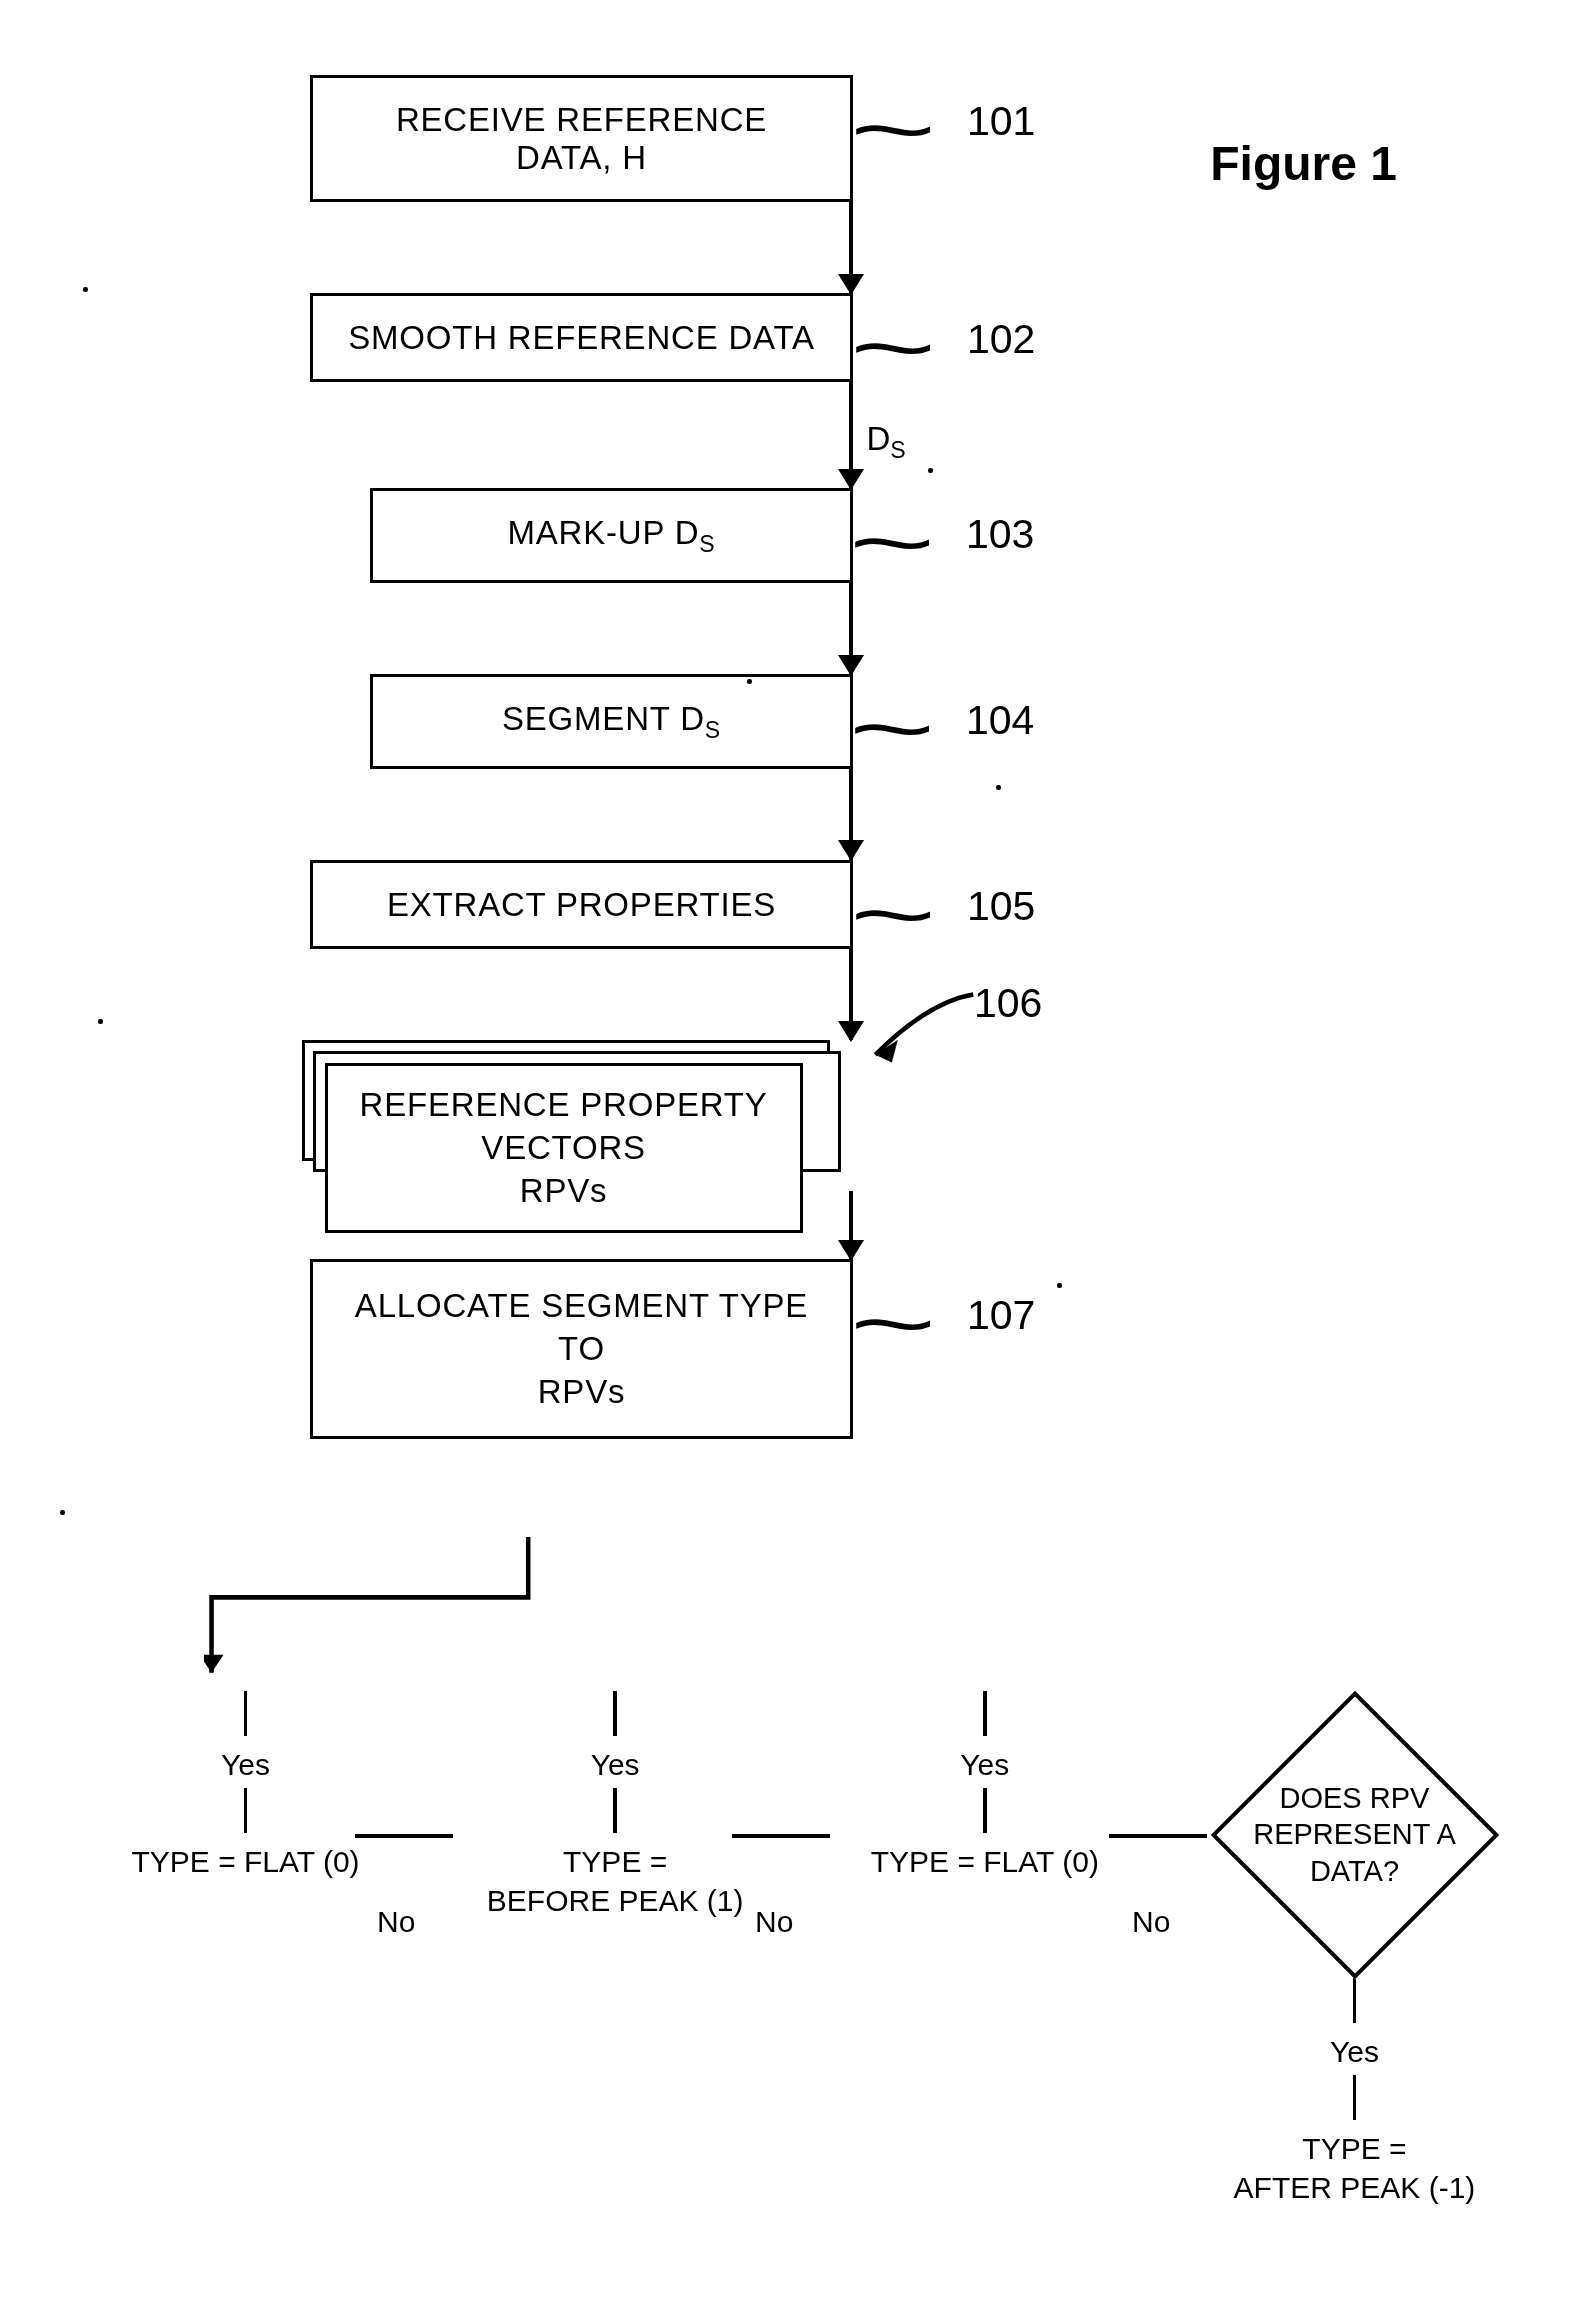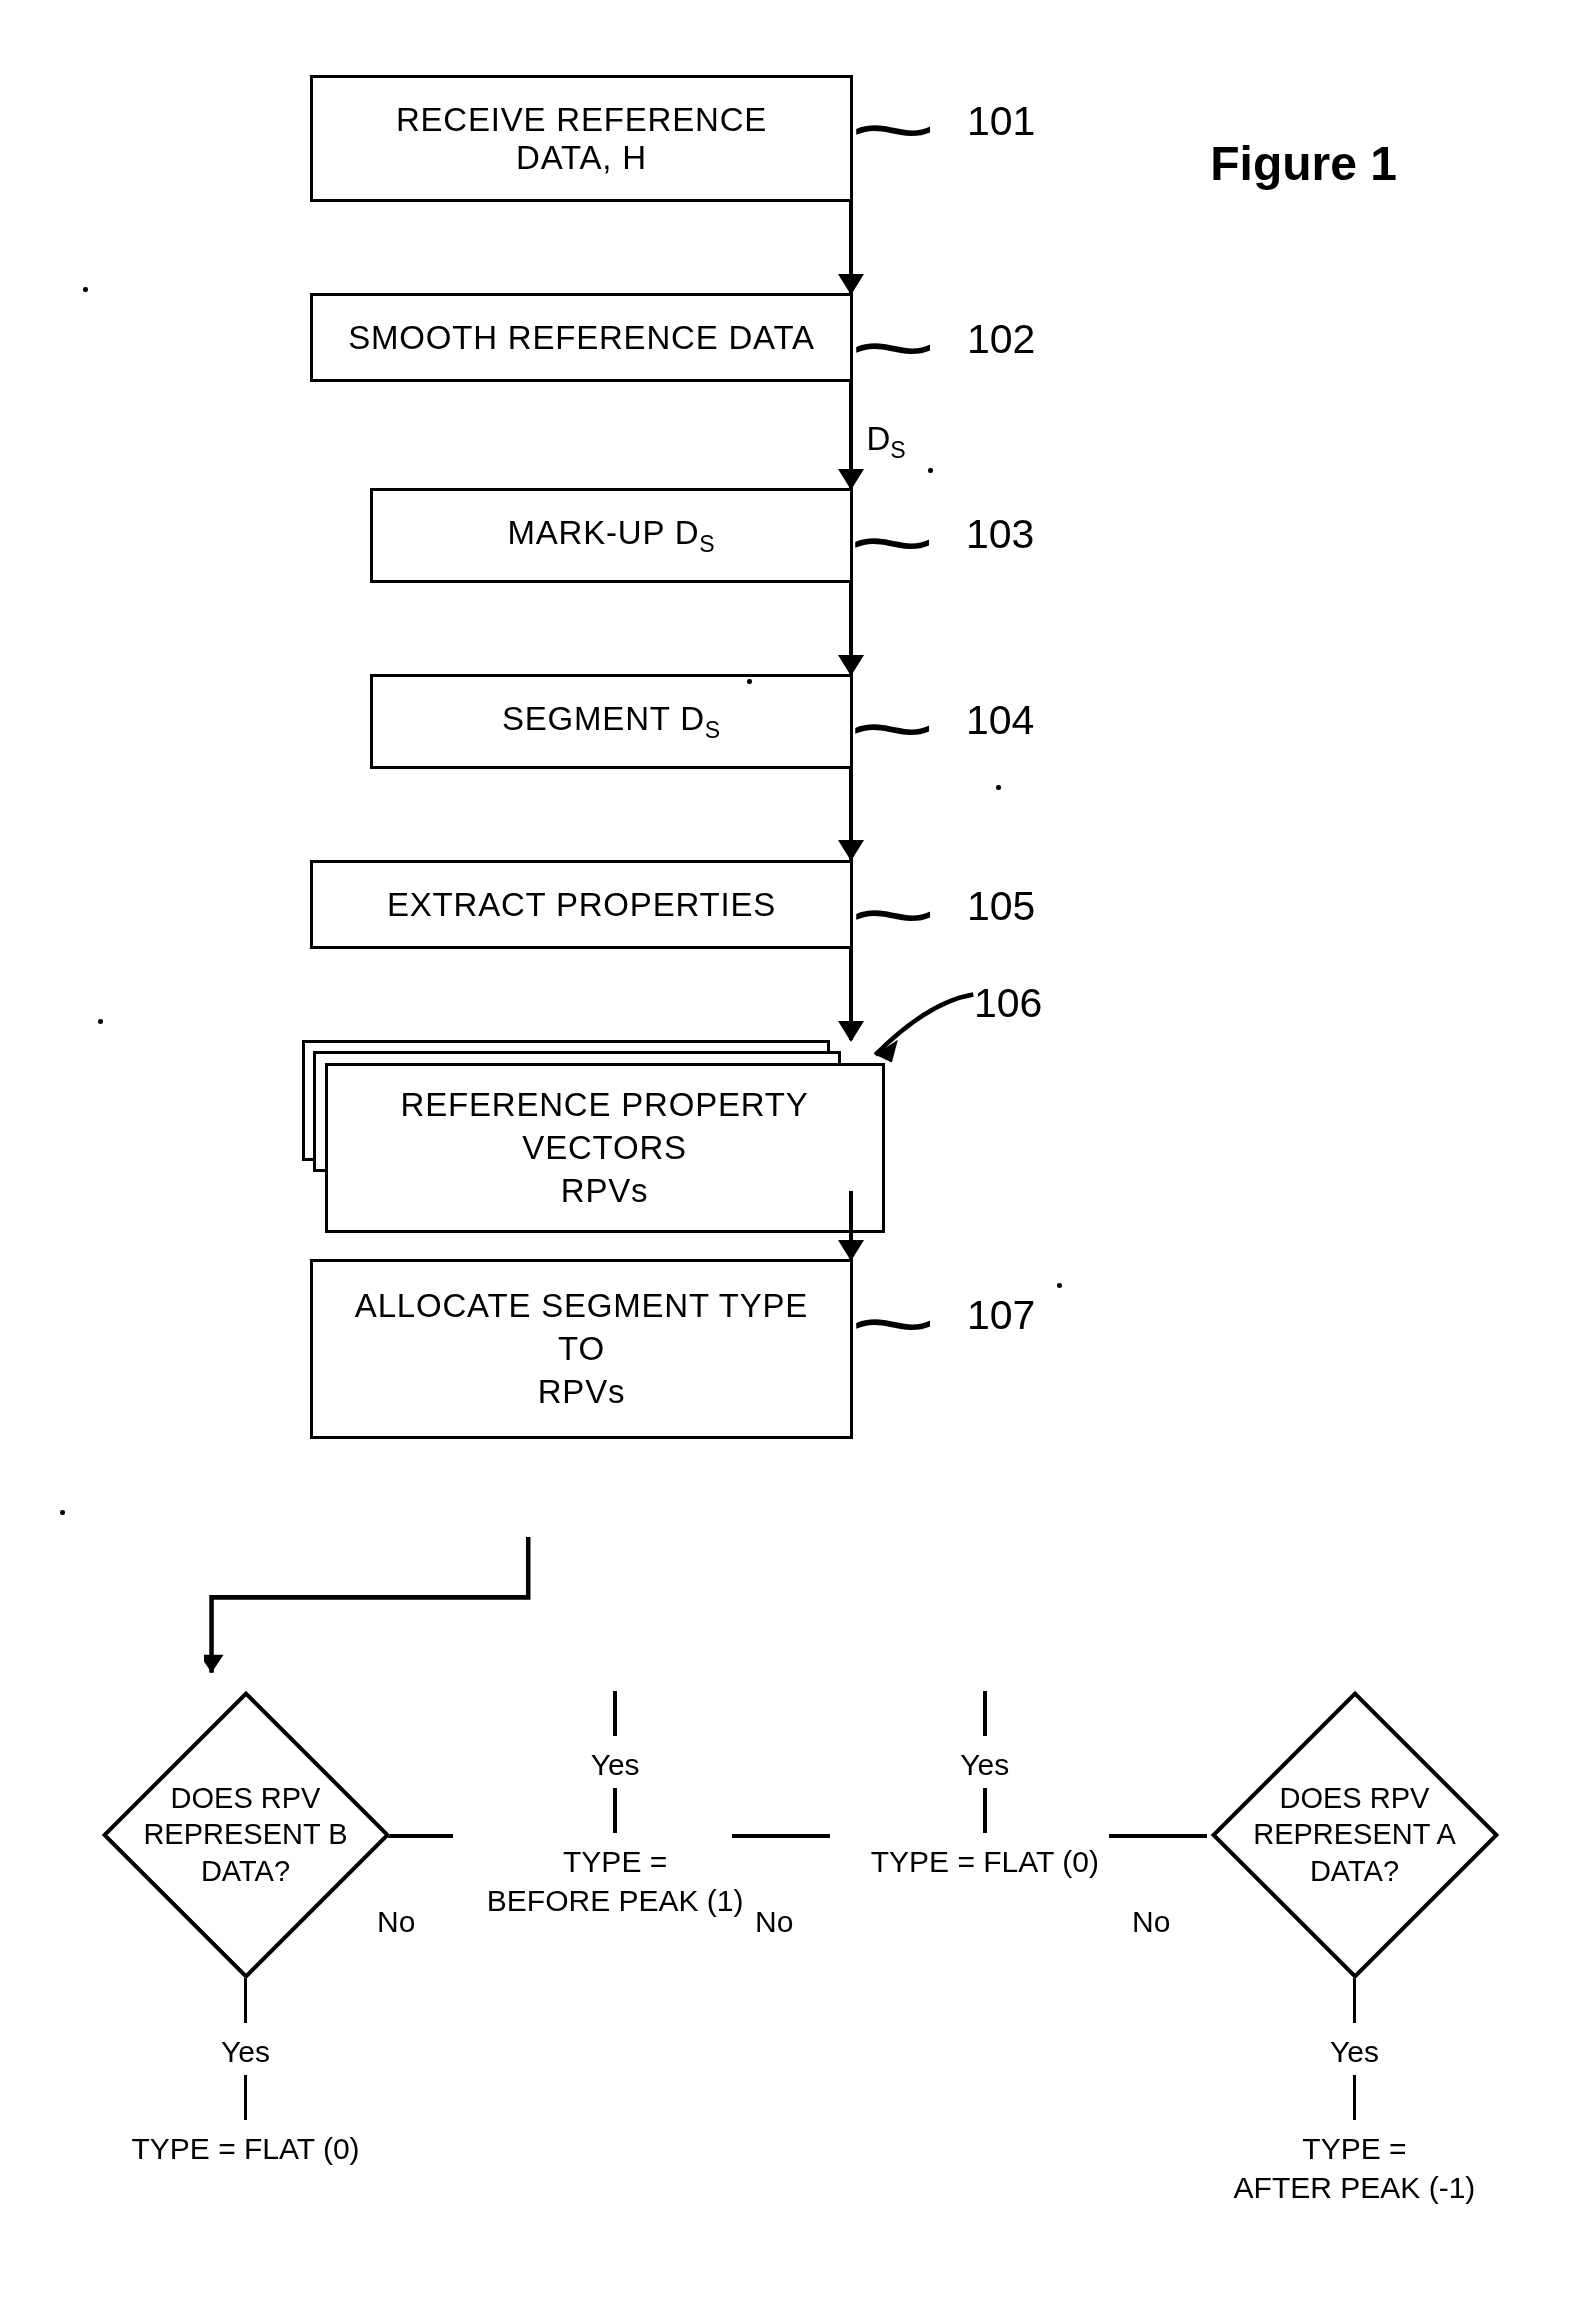--- a/index.html
+++ b/index.html
@@ -33,21 +33,21 @@
     background: #fff;
     padding: 22.6px 30px;
     text-align: center;
     font-size: 33px;
     font-weight: 500;
     letter-spacing: 0.8px;
   }
   .box.w1 { width: 543px; }
   .box.w2 { width: 483px; }
   .box.rpv {
-    width: 560px;
+    width: 478px;
     line-height: 1.3;
     padding: 18px 30px;
   }
   .stack-wrap {
     position: relative;
     width: 551px;
     height: 151px;
   }
   .stack-back2 {
     position: absolute;
@@ -262,24 +262,20 @@
 <div class="h-conn" style="left:355px; width:98px;"></div>
 <div class="h-conn" style="left:732px; width:98px;"></div>
 <div class="h-conn" style="left:1109px; width:98px;"></div>
 
 <span class="no-label" style="left:377px;">No</span>
 <span class="no-label" style="left:755px;">No</span>
 <span class="no-label" style="left:1132px;">No</span>
 
 <div class="decision-row">
   <div class="decision-col">
-    <div class="diamond-wrap">
-      <div class="diamond"></div>
-      <div class="diamond-text">DOES RPV REPRESENT B DATA?</div>
-    </div>
     <div class="v-line h50"></div>
     <div class="yes-label">Yes</div>
     <div class="v-line h50"></div>
     <div class="type-label">
       <span>TYPE = FLAT (0)</span>
     </div>
   </div>
 
   <div class="decision-col">
     <div class="v-line h50"></div>

